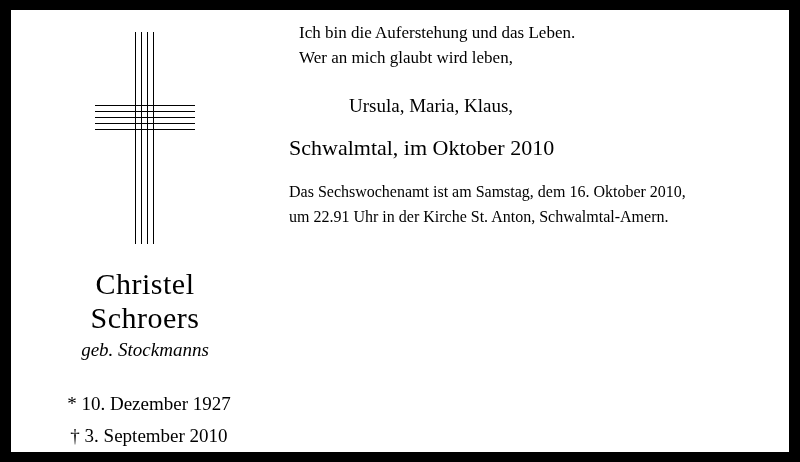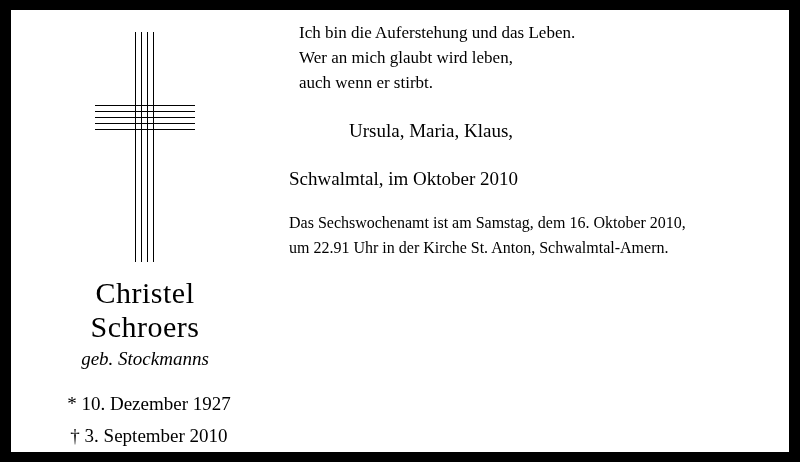--- a/index.html
+++ b/index.html
@@ -32,20 +32,21 @@
     display: flex;
     flex-direction: row;
   }
   
   .left {
     width: 268px;
     position: relative;
     display: flex;
     flex-direction: column;
     align-items: center;
+    gap: 9px;
   }
   .cross-wrap {
     position: relative;
     width: 140px;
     height: 230px;
     margin-top: 22px;
   }
   .cross-v {
     position: absolute;
     top: 0;
@@ -120,23 +121,23 @@
     padding-right: 2px;
   }
   .signers {
     font-size: 19px;
     line-height: 27px;
     text-align: left;
     margin-top: 22px;
     padding-left: 60px;
   }
   .place-date {
-    font-size: 19px;
+    font-size: 22px;
     line-height: 26px;
-    margin-top: 22px;
+    margin-top: 16px;
   }
   .footnote {
     font-size: 16px;
     line-height: 25px;
     margin-top: 18px;
     font-family: Liberation Serif, serif;
   }
 </style>
 </head>
 <body>
@@ -166,21 +167,20 @@
       <div class="dates">
         <div class="date-line">* 10. Dezember 1927</div>
         <div class="date-line">† 3. September 2010</div>
       </div>
     </div>
 
     <div class="right">
       <div class="verse">
         <div>Ich bin die Auferstehung und das Leben.</div>
         <div>Wer an mich glaubt wird leben,</div>
-        <div>auch wenn er stirbt.</div>
       </div>
 
 
       <div class="signers">
         <div>Ursula, Maria, Klaus,</div>
       </div>
 
       <div class="place-date">Schwalmtal, im Oktober 2010</div>
 
       <div class="footnote">

